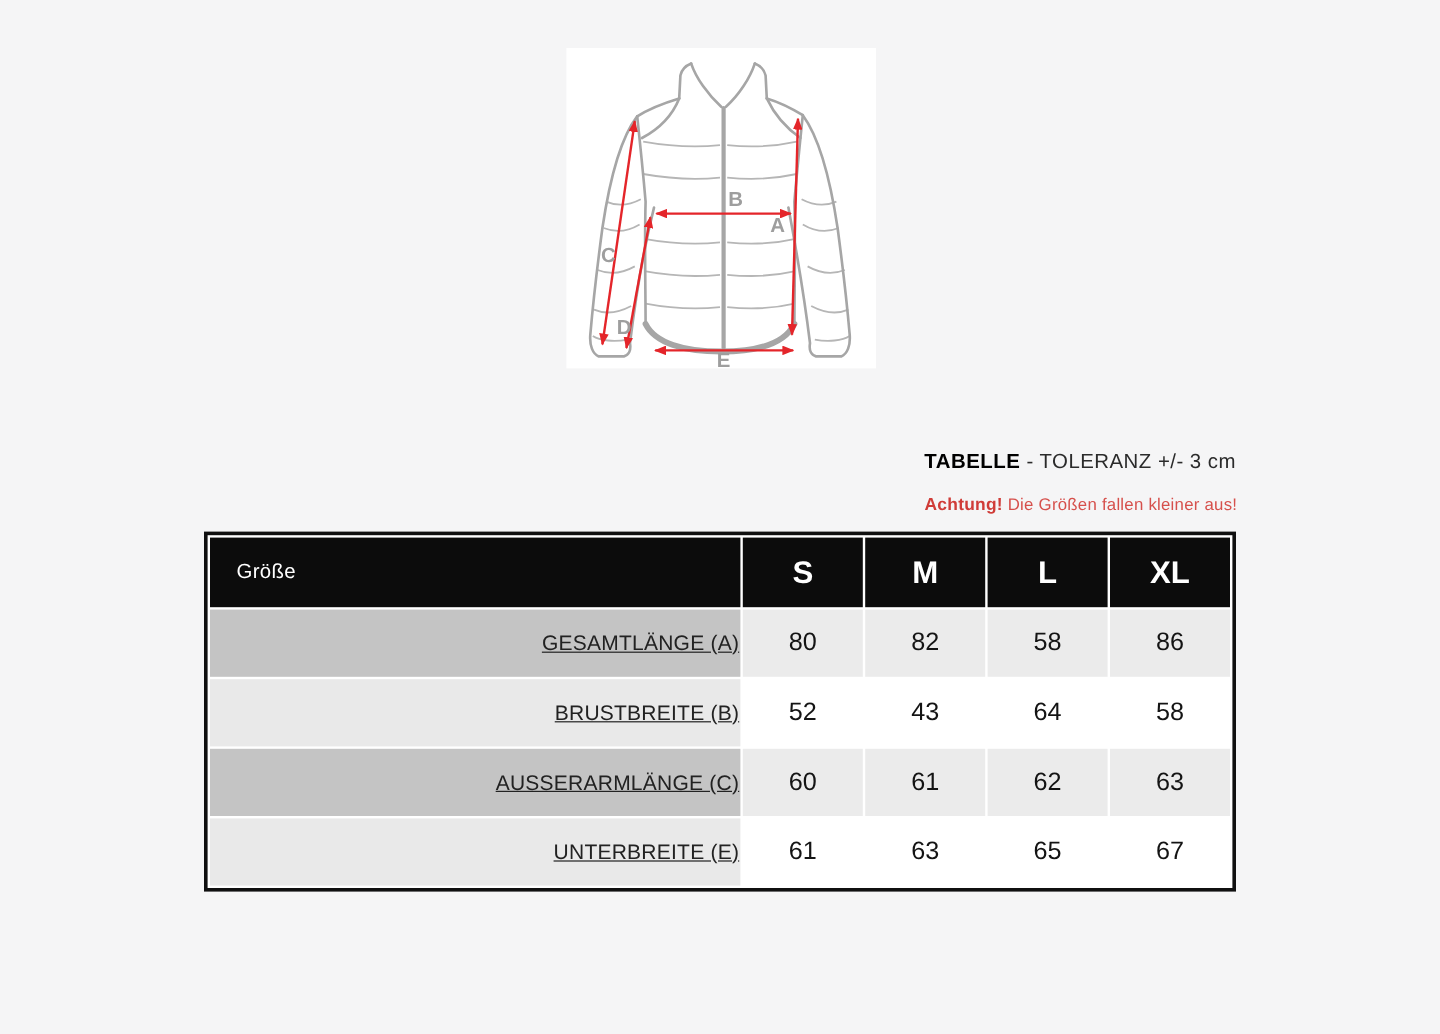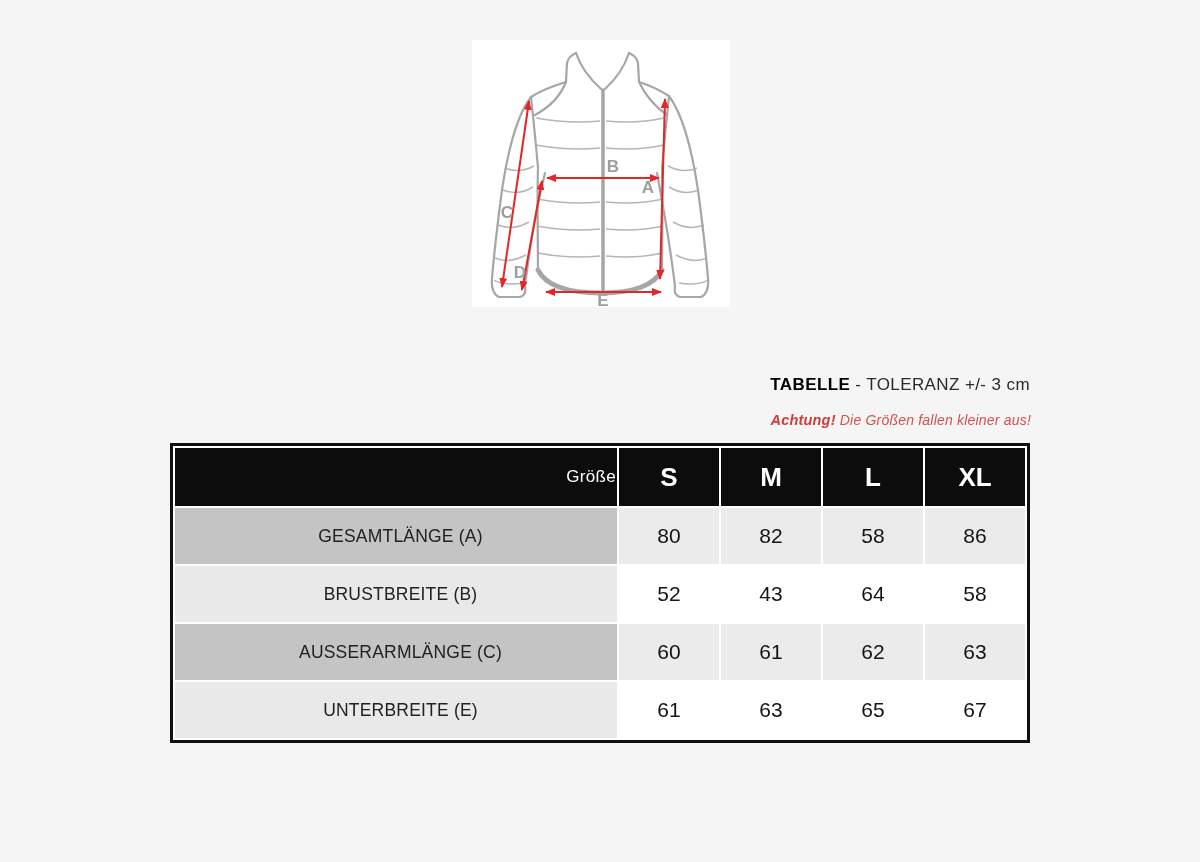--- a/index.html
+++ b/index.html
@@ -18,41 +18,41 @@
   .diag-label{ font-family:"Liberation Sans",sans-serif; font-weight:bold; font-size:17px; fill:#9e9e9e; }
 
   
   .note-tabelle{
     position:absolute; top:375px; right:170px; white-space:nowrap;
     font-size:17px; letter-spacing:.4px; color:#2b2b2b;
   }
   .note-tabelle .b{ font-weight:bold; color:#000000; }
   .note-achtung{
     position:absolute; top:412px; right:169px; white-space:nowrap;
-    font-size:14px; letter-spacing:.2px; color:#d6504c;font-style:italic;
+    font-size:14px; letter-spacing:.2px; color:#d6504c;
   }
   .note-achtung .b{ font-weight:bold; color:#d03c38; font-size:14.5px; }
 
   
   table.size-table{
     position:absolute; left:170px; top:443px;
     border-collapse:separate; border-spacing:2px;
     background:#ffffff; border:3px solid #101010;
     table-layout:fixed;
   }
   .size-table col.c-label{ width:442px; }
   .size-table col.c-size{ width:100px; }
   .size-table th{
     background:#0c0c0c; color:#ffffff; height:56px; vertical-align:middle;
   }
-  .size-table th.h-label{ text-align:right; padding-left:22px; font-size:17px; font-weight:500; letter-spacing:.3px; }
+  .size-table th.h-label{ text-align:left; padding-left:22px; font-size:17px; font-weight:500; letter-spacing:.3px; }
   .size-table th.h-size{ text-align:center; font-size:26px; font-weight:bold; }
   .size-table td{ height:54px; vertical-align:middle; }
   .size-table td.label{
-    text-align:center; padding-left:10px; font-size:17.5px; color:#222222; letter-spacing:.2px;
+    text-align:right; padding-left:10px; font-size:17.5px; color:#222222; letter-spacing:.2px;text-decoration:underline;
   }
   .size-table td.val{
     text-align:center; font-size:21px; font-weight:400; color:#141414;
   }
   .size-table tbody tr:nth-child(odd) td.label{ background:#c4c4c4; }
   .size-table tbody tr:nth-child(odd) td.val{ background:#ebebeb; }
   .size-table tbody tr:nth-child(even) td.label{ background:#e9e9e9; }
   .size-table tbody tr:nth-child(even) td.val{ background:#ffffff; }
 </style>
 </head>

